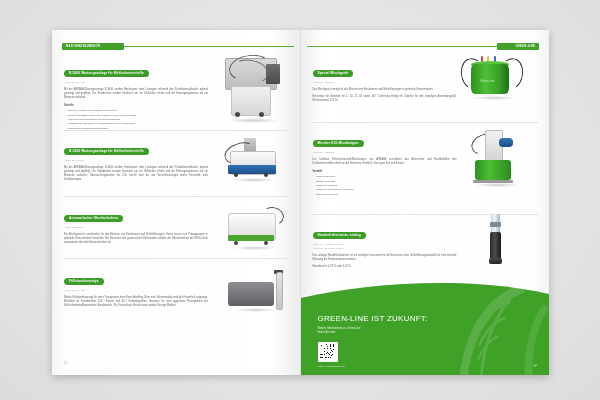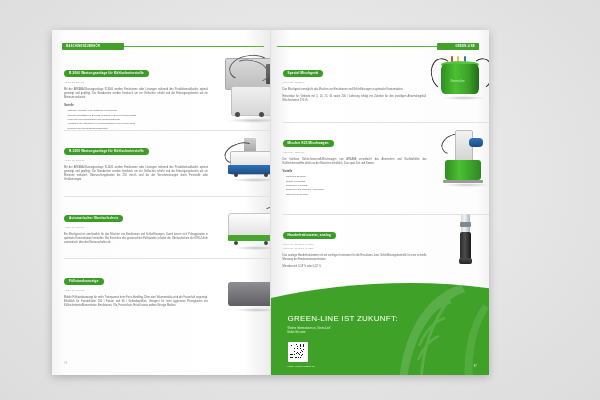--- a/index.html
+++ b/index.html
@@ -6,21 +6,21 @@
   body{
     width:600px;height:400px;overflow:hidden;
     background:#e8e8e8;
     font-family:"Liberation Sans", sans-serif;
     -webkit-font-smoothing:antialiased;
   }
   .stage{position:absolute;inset:0;background:
      radial-gradient(ellipse at 50% 45%, #f2f2f2 0%, #e4e4e4 60%, #dcdcdc 100%);}
 
   
-  .spread{position:absolute;left:52px;top:30px;width:437px;height:345px;
+  .spread{position:absolute;left:52px;top:30px;width:497px;height:345px;
           display:flex;filter:drop-shadow(0 2px 4px rgba(0,0,0,.22));}
   .page{position:relative;background:#fbfbfb;height:100%;overflow:hidden;}
   .page.left{width:248px;border-right:1px solid #dedede;
        background:linear-gradient(to right,#f4f4f4 0%,#fdfdfd 6%,#ffffff 88%,#ececec 100%);}
   .page.right{width:249px;
        background:linear-gradient(to right,#ededed 0%,#ffffff 9%,#fdfdfd 94%,#f3f3f3 100%);}
 
   
   .band{position:absolute;top:13px;height:7px;}
   .band .rule{position:absolute;left:0;right:0;top:3px;height:1.4px;background:#5cb531;}

